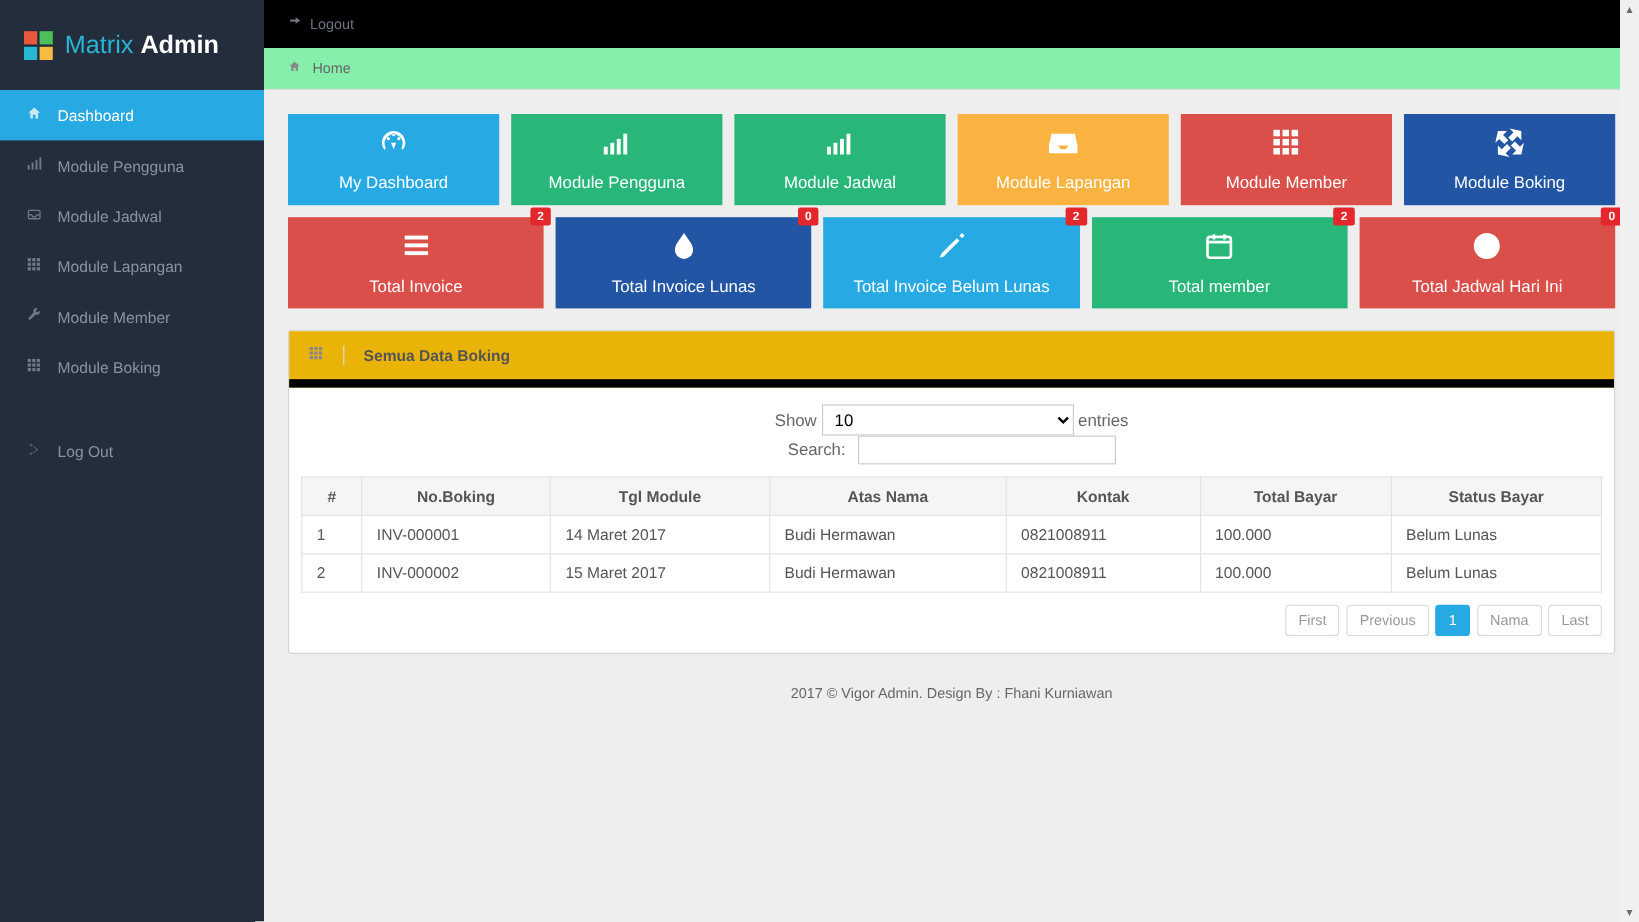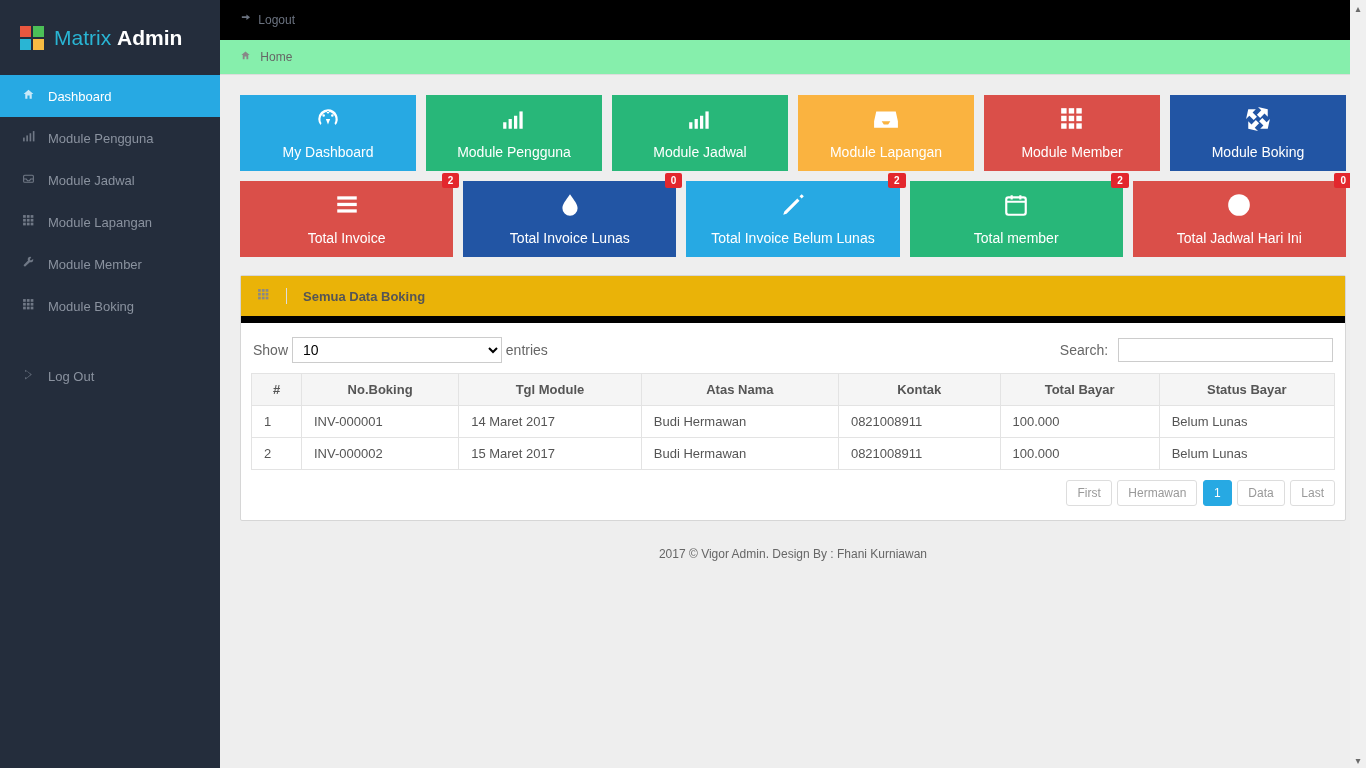--- a/index.html
+++ b/index.html
@@ -39,21 +39,21 @@
   .blue{background:#27a9e3;} .green{background:#28b779;} .orange{background:#fab340;} .red{background:#da4f49;} .navy{background:#2255a4;} .teal{background:#27a9e3;}
   .tile.small { flex: 0 0 calc((100% - 40px)/5); }
   .badge { position: absolute; top: -8px; right: -6px; background: #e3272d; color:#fff; font-size: 10px; font-weight: 700; padding: 2px 6px; border-radius: 2px; }
 
   
   .panel { background: #fff; border: 1px solid #d6d6d6; border-radius: 2px; }
   .panel-heading { background: #eab308; padding: 12px 16px; border-bottom: 7px solid #000000; display: flex; align-items: center; font-size: 13px; font-weight:700; color:#555; }
   .panel-heading .ico { color:#888; margin-right:16px; padding-right:16px; border-right:1px solid #ddd; }
   .panel-body { padding: 10px 10px 14px 10px; }
 
-  .dt-top { display:flex; justify-content:space-between; align-items:center; padding: 4px 2px 10px; font-size:14px; color:#666; }
+  .dt-top { display:flex; justify-content:space-between; align-items:center; padding: 4px 2px 10px; font-size:14px; color:#666;flex-direction:column; }
   .dt-top select { width:210px; height:26px; border:1px solid #ccc; background:#fff; padding:2px 6px; font-size:14px; }
   .dt-top input[type=text] { width:215px; height:24px; border:1px solid #ccc; padding:2px 6px; margin-left:6px; }
 
   table.data { width:100%; border-collapse:collapse; font-size:13px; }
   table.data th, table.data td { border:1px solid #e3e3e3; padding:8px 12px; text-align:left; color:#555; }
   table.data th { background:#f5f5f5; font-weight:700; text-align:center; }
   table.data td.num { text-align:left; width:50px; }
 
   .paginate { text-align:right; padding-top:10px; }
   .paginate a { display:inline-block; border:1px solid #ddd; padding:5px 10px; margin-left:2px; color:#999; font-size:12px; cursor:pointer; border-radius:3px; }
@@ -344,23 +344,23 @@
                   <td>Budi Hermawan</td>
                   <td>0821008911</td>
                   <td>100.000</td>
                   <td>Belum Lunas</td>
                 </tr>
               </tbody>
           </table>
 
           <div class="paginate">
             <a>First</a>
-            <a>Hermawan</a>
+            <a>Previous</a>
             <a class="current">1</a>
-            <a>Data</a>
+            <a>Nama</a>
             <a>Last</a>
           </div>
         </div>
       </div>
 
       <div class="footer">2017 © Vigor Admin. Design By : Fhani Kurniawan</div>
     </div>
   </section>
 
   <div class="scroll-track">

